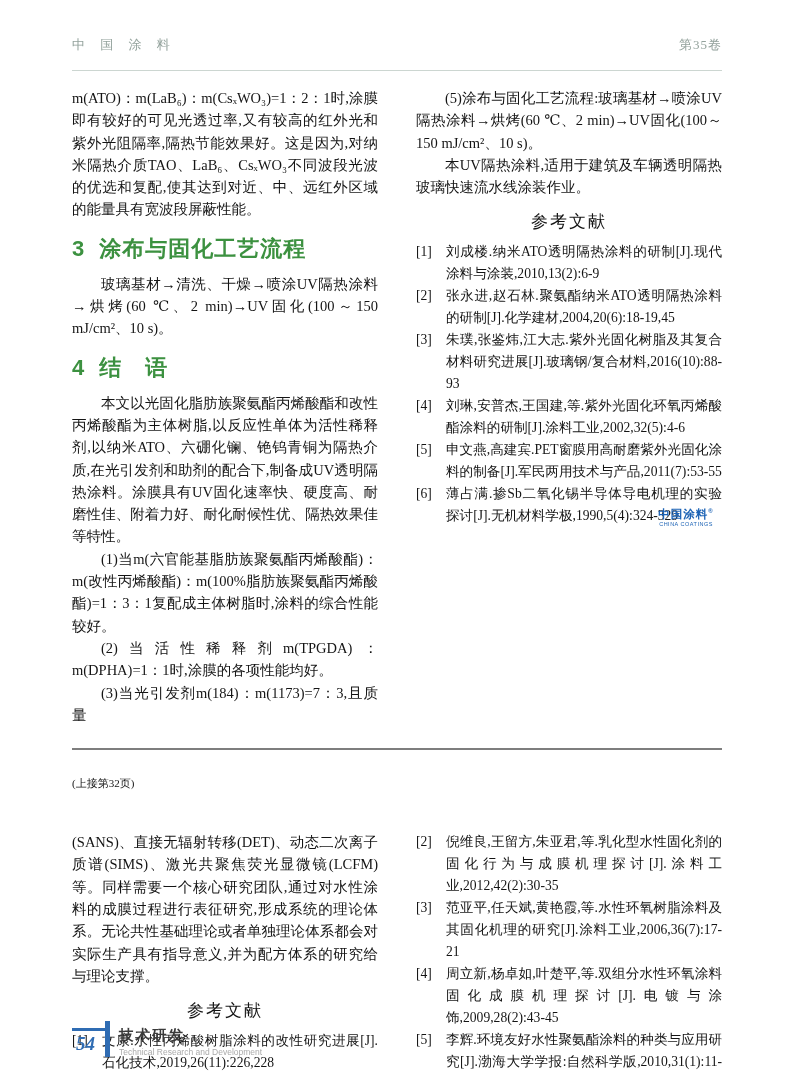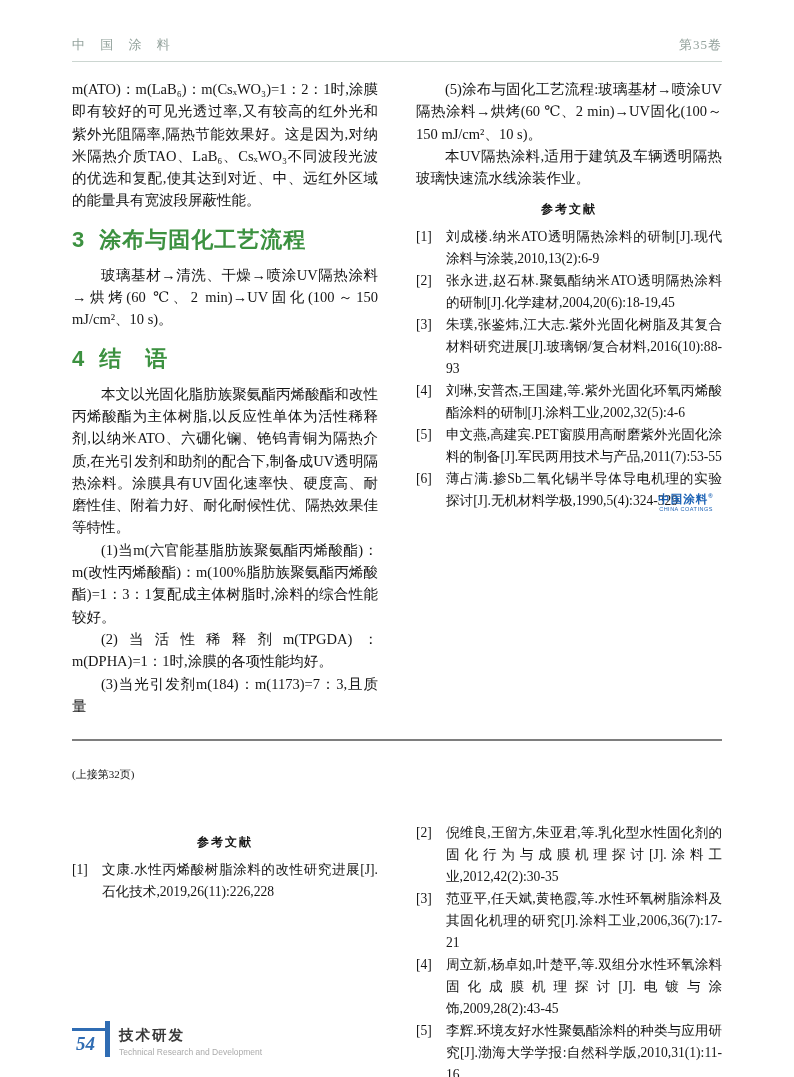--- a/index.html
+++ b/index.html
@@ -12,21 +12,21 @@
     overflow:hidden;
     box-sizing:border-box;
   }
   .content { padding:36px 72px 0 72px; }
 
   
   .page-header {
     display:flex; justify-content:space-between; align-items:baseline;
     font-size:13px; color:#93a29c;
     border-bottom:1px solid #ccd6d1;
-    padding-bottom:7px;
+    padding-bottom:16px;
   }
   .journal-name { letter-spacing:6px; }
   .volume-label { letter-spacing:1px; }
 
   
   .columns { display:flex; gap:38px; margin-top:16px; }
   .col { width:310px; }
 
   .para {
     font-size:14.5px; line-height:22.3px;
@@ -35,21 +35,21 @@
   .indent { text-indent:2em; }
 
   .sec-heading {
     font-family:"Liberation Sans","DejaVu Sans",sans-serif;
     font-weight:bold; font-size:22px; color:#3c9140;
     margin:13px 0 9px 0; letter-spacing:1px;
   }
   .sec-heading .sec-num { margin-right:14px; }
 
   .refs-heading {
-    text-align:center; font-weight:bold; font-size:12px;
+    text-align:center; font-weight:normal; font-size:17px;
     margin:12px 0 8px 0; letter-spacing:2px;
   }
   .ref { display:flex; font-size:13.6px; line-height:22px; }
   .ref-num { width:30px; flex-shrink:0; }
   .ref-text { flex:1; text-align:justify; }
 
   .refs-wrap { position:relative; }
 
   
   .cc-logo {
@@ -163,20 +163,21 @@
       </div>
     </div>
 
     <hr class="article-divider">
 
     <div>
       <div class="continuation-note">(上接第32页)</div>
 
       <div class="columns bottom-columns">
         <div class="col">
+          <p class="para">(SANS)、直接无辐射转移(DET)、动态二次离子质谱(SIMS)、激光共聚焦荧光显微镜(LCFM)等。同样需要一个核心研究团队,通过对水性涂料的成膜过程进行表征研究,形成系统的理论体系。无论共性基础理论或者单独理论体系都会对实际生产具有指导意义,并为配方体系的研究给与理论支撑。</p>
 
           <div class="refs-heading">参考文献</div>
 
           <div class="refs-wrap">
             <div class="ref">
               <span class="ref-num">[1]</span>
               <span class="ref-text">文康.水性丙烯酸树脂涂料的改性研究进展[J].石化技术,2019,26(11):226,228</span>
             </div>
           </div>
         </div>

